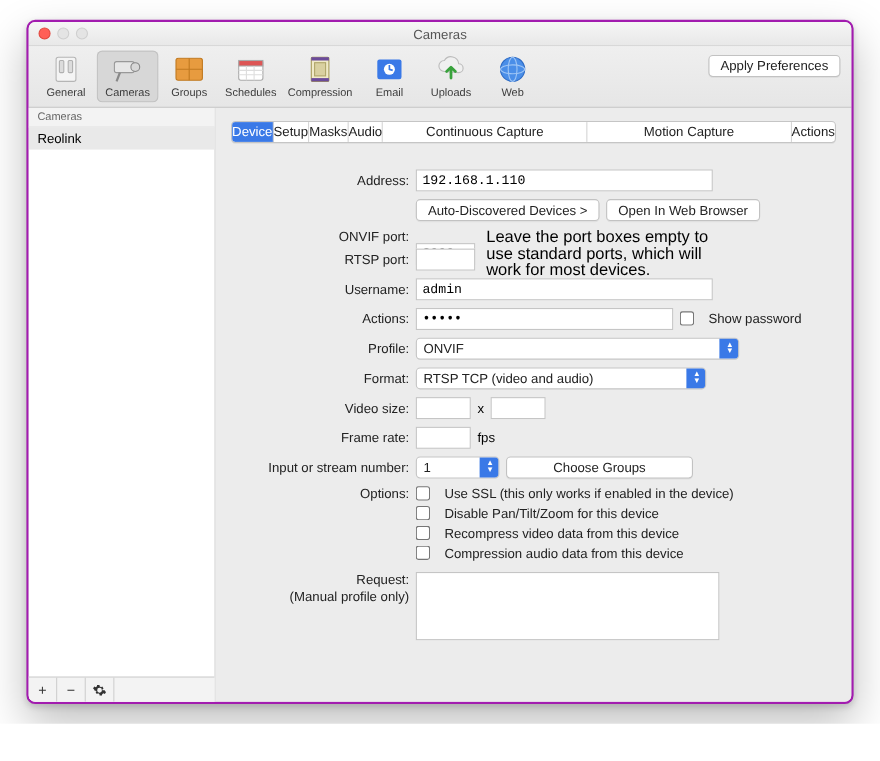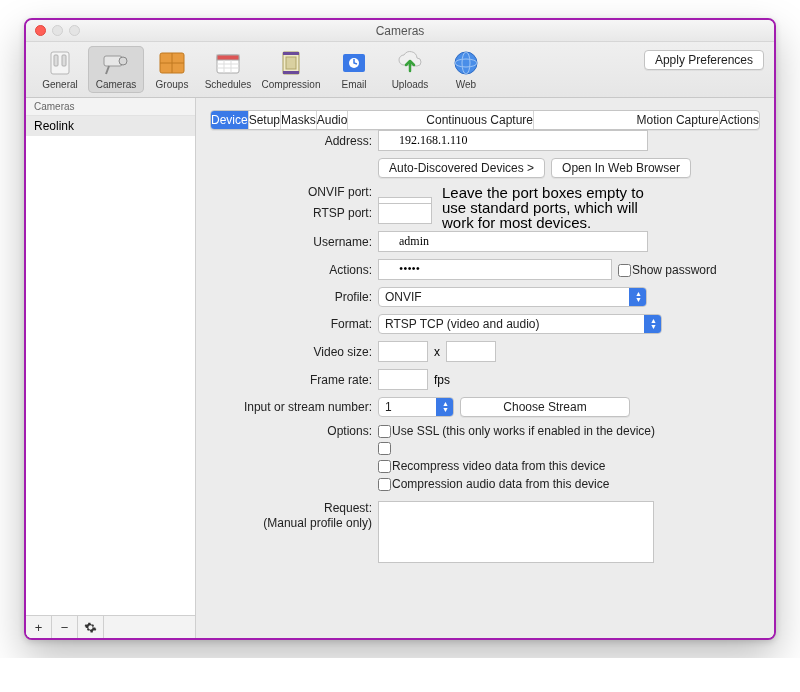--- a/index.html
+++ b/index.html
@@ -125,49 +125,50 @@
   }
   .tab {
     flex: 0 0 auto;
     padding: 2px 0;
     font-size: 12px;
     text-align: center;
     border-right: 1px solid #d5d5d5;
     cursor: default;
     color: #222;
   }
-  .tab.wide { flex: 1; text-align: right; }
+  .tab.wide { flex: 1; }
   .tab:last-child { border-right: none; }
   .tab.active {
     background: #3a79e7;
     color: #fff;
   }
 
   .form {
+    margin-top: 24px;
   }
   .row {
     display: flex;
     align-items: center;
     margin-bottom: 7px;
   }
   .label {
     width: 168px;
     text-align: right;
     font-size: 12px;
     color: #222;
     padding-right: 6px;
   }
   .field { display: flex; align-items: center; gap: 6px; flex-wrap: wrap; }
   input[type=text], input[type=password], textarea {
     border: 1px solid #c5c5c5;
     background: #fff;
     font-size: 12px;
-    padding: 2px 20px;
+    padding: 2px 5px;
     border-radius: 0;
-    font-family: Liberation Serif, serif;
+    font-family: Liberation Mono, monospace;
   }
   .select {
     position: relative;
     background: #fff;
     border: 1px solid #c5c5c5;
     border-radius: 4px;
     font-size: 12px;
     padding: 2px 22px 2px 6px;
     color: #222;
     cursor: default;
@@ -183,21 +184,21 @@
     position: absolute;
     right: 4px; top: 50%;
     transform: translateY(-50%);
     z-index: 2;
     font-size: 7px;
     line-height: 6px;
     color: #fff;
     text-align: center;
   }
   .chk {
-    display: flex; align-items: flex-end; gap: 1px; font-size: 12px; color: #222;
+    display: flex; align-items: flex-start; gap: 13px; font-size: 12px; color: #222;
   }
   .chk input { width: 13px; height: 13px; }
   .hint { font-size: 15px; color: #000000; max-width: 210px; line-height: 15px; }
 </style>
 </head>
 <body>
 
 <div class="window">
 
   <div class="titlebar">
@@ -377,31 +378,31 @@
             <label class="chk">
               <input type="checkbox" style="">
               <span>Show password</span>
             </label>
           </div>
         </div>
 
         <div class="row">
           <div class="label">Profile:</div>
           <div class="field">
-            <div class="select blue-arrows" style="width:269px">
+            <div class="select blue-arrows" style="width:294px">
               <span>ONVIF</span>
               <span class="arrows">▲<br>▼</span>
             </div>
           </div>
         </div>
 
         <div class="row">
           <div class="label">Format:</div>
           <div class="field">
-            <div class="select blue-arrows" style="width:284px">
+            <div class="select blue-arrows" style="width:264px">
               <span>RTSP TCP (video and audio)</span>
               <span class="arrows">▲<br>▼</span>
             </div>
           </div>
         </div>
 
         <div class="row">
           <div class="label">Video size:</div>
           <div class="field">
             <input type="text" style="width: 50px;">
@@ -418,33 +419,34 @@
           </div>
         </div>
 
         <div class="row">
           <div class="label">Input or stream number:</div>
           <div class="field">
             <div class="select blue-arrows" style="width:76px">
               <span>1</span>
               <span class="arrows">▲<br>▼</span>
             </div>
-            <button class="btn" style="width:170px;text-align:center">Choose Stream</button>
+            <button class="btn" style="width:170px;text-align:center">Choose Groups</button>
           </div>
         </div>
 
         <div class="row" style="align-items:flex-start">
           <div class="label">Options:</div>
           <div class="field" style="display:block">
             <label class="chk" style="margin-bottom:4px">
                 <input type="checkbox" style="">
                 <span>Use SSL (this only works if enabled in the device)</span>
               </label>
             <label class="chk" style="margin-bottom:4px">
                 <input type="checkbox" style="">
+                <span>Disable Pan/Tilt/Zoom for this device</span>
               </label>
             <label class="chk" style="margin-bottom:4px">
                 <input type="checkbox" style="">
                 <span>Recompress video data from this device</span>
               </label>
             <label class="chk">
                 <input type="checkbox" style="">
                 <span>Compression audio data from this device</span>
               </label>
           </div>

